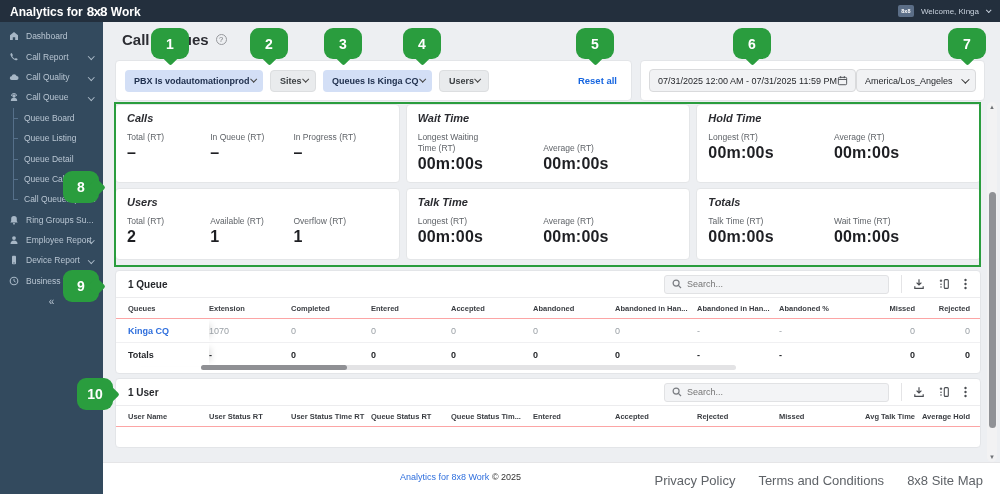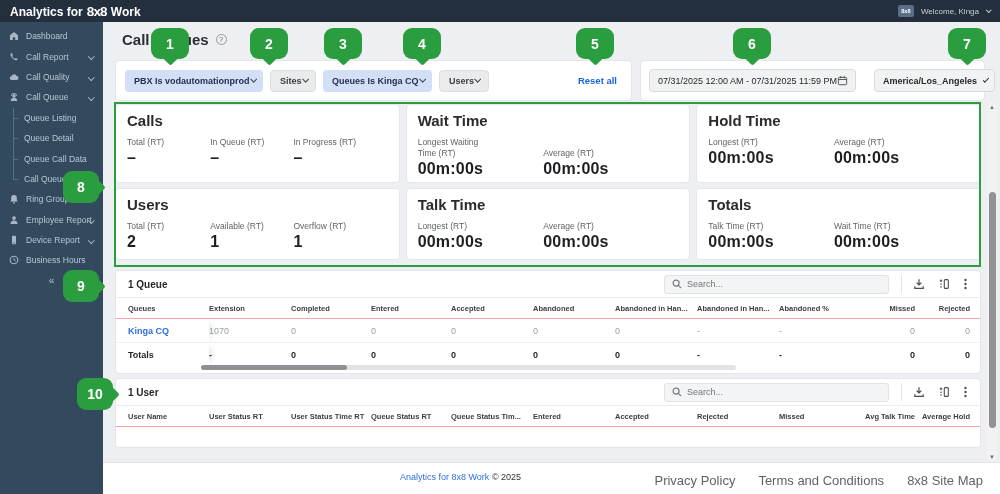--- a/index.html
+++ b/index.html
@@ -37,27 +37,27 @@
   .filter-left  { left:12px; top:38px; width:517px; height:41px; display:flex; align-items:center; padding:0 9px; }
   .filter-right { left:537px; top:38px; width:345px; height:41px; display:flex; align-items:center; padding:0 8px; }
   .chips { display:flex; gap:7px; align-items:center; }
   .chip { height:22px; display:inline-flex; align-items:center; padding:0 9px; border-radius:4px; font-size:9px; font-weight:600; color:#21314f; cursor:pointer; white-space:nowrap; }
   .chip.blue { background:#d3dff6; }
   .chip.gray { background:#e9ebed; border:1px solid #dcdee0; color:#3c4043; }
   .chip .caret { width:4.5px; height:4.5px; border-right:1.3px solid #444; border-bottom:1.3px solid #444; transform:rotate(45deg) translateY(-2px); }
   .reset-all { position:absolute; right:14px; top:14px; font-size:9.5px; font-weight:bold; color:#1766e0; cursor:pointer; }
   .pickbox { height:23px; background:#f1f2f4; border:1px solid #d9dadc; border-radius:4px; display:flex; align-items:center; padding:0 8px; font-size:9px; color:#26282c; cursor:pointer; white-space:nowrap; }
   .datebox { width:207px; }
-  .tzbox { width:121px; margin-left:18px; justify-content:space-between;font-weight:bold; }
+  .tzbox { width:121px; margin-left:0; justify-content:space-between; }
   .caret-lg { width:6px; height:6px; border-right:1.5px solid #333; border-bottom:1.5px solid #333; transform:rotate(45deg) translateY(-2px); margin-left:6px; }
 
   
   .metrics { position:absolute; left:12px; top:82px; width:866px; height:162px; display:grid; grid-template-columns:1fr 1fr 1fr; grid-template-rows:79px 72px; column-gap:6px; row-gap:5px; }
   .mcard { background:#fff; border:1px solid #e4e6e8; border-radius:4px; padding:7px 10px 0 11px; }
-  .mtitle { font-size:15px; font-weight:bold; color:#2a2b30; margin-bottom:8px; }
+  .mtitle { font-size:11px; font-weight:bold; color:#2a2b30; margin-bottom:8px;font-style:italic; }
   .stats { display:flex; align-items:flex-end; }
   .stat3 .stat { width:31.8%; }
   .stat2 .stat { width:48%; }
   .slabel { font-size:8.5px; color:#5f6368; line-height:1.3; max-width:80px; }
   .sval { font-size:16px; font-weight:bold; color:#1e1f23; margin-top:1px; letter-spacing:0.2px; }
 
   
   .queue-card { left:12px; top:248px; width:866px; height:104px; overflow:hidden; }
   .user-card  { left:12px; top:356px; width:866px; height:70px;  overflow:hidden; }
   .card-head { height:27px; display:flex; align-items:center; padding:0 12px; border-bottom:1px solid #ececee; }
@@ -148,20 +148,23 @@
           <svg viewBox="0 0 10 10">
             <circle cx="5" cy="4" r="1.7" fill="#a7b7c6"></circle>
             <path d="M1.8 9a3.2 3.2 0 0 1 6.4 0Z" fill="#a7b7c6"></path>
             <path d="M2.4 4a2.6 2.6 0 0 1 5.2 0" fill="none" stroke="#a7b7c6" stroke-width="0.9"></path>
           </svg>
         </span>
         <span class="side-label">Call Queue</span>
         <span class="chev"></span>
       </div>
       <div class="side-item sub">
+        <span class="side-label">Queue Board</span>
+      </div>
+      <div class="side-item sub">
         <span class="side-label">Queue Listing</span>
       </div>
       <div class="side-item sub">
         <span class="side-label">Queue Detail</span>
       </div>
       <div class="side-item sub">
         <span class="side-label">Queue Call Data</span>
       </div>
       <div class="side-item sub sub-last">
         <span class="side-label">Call Queues (Bet...</span>

